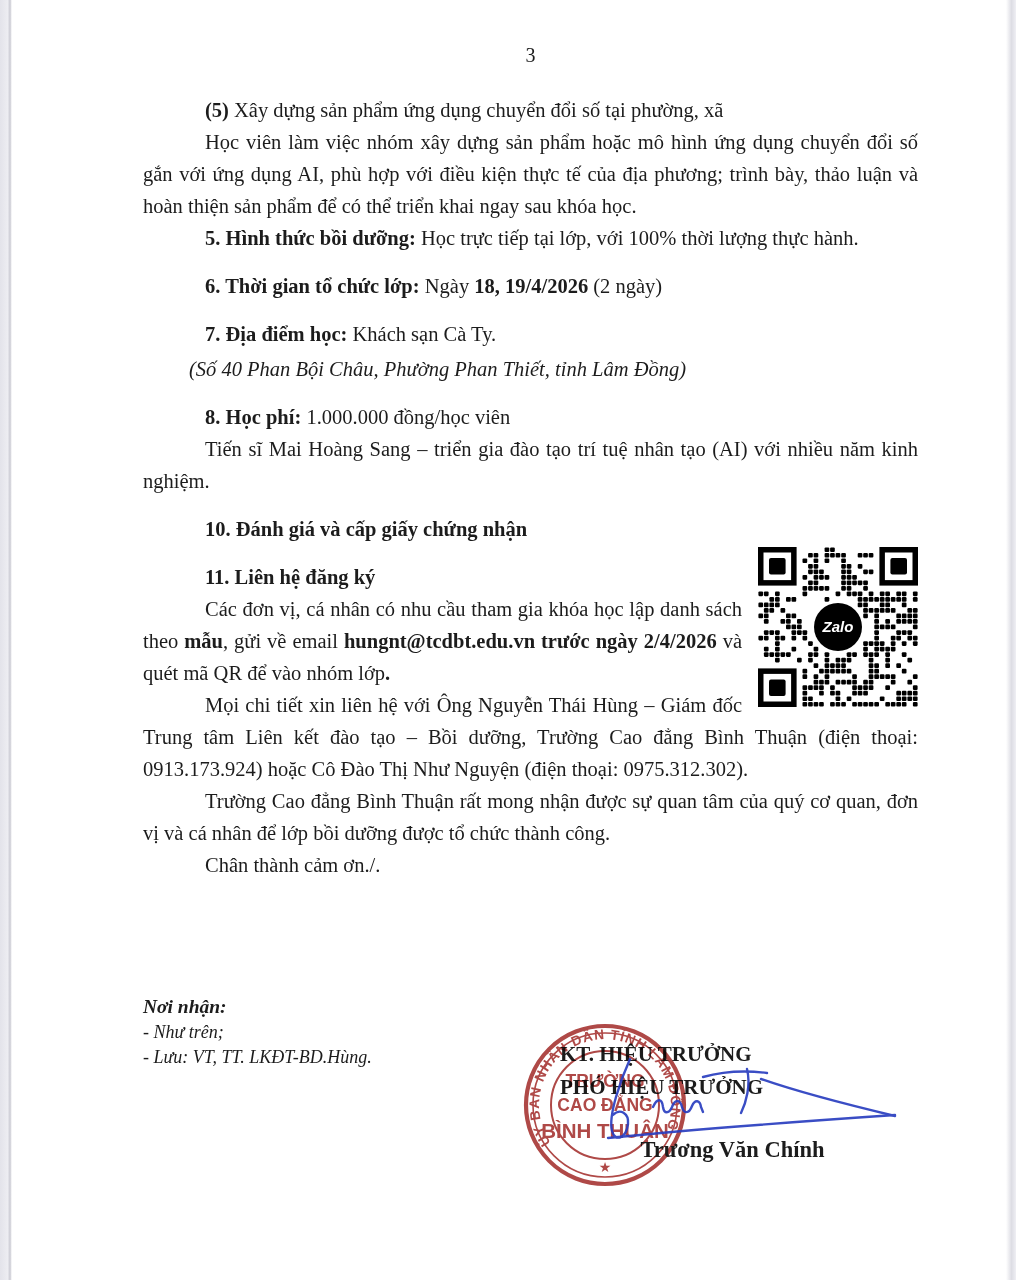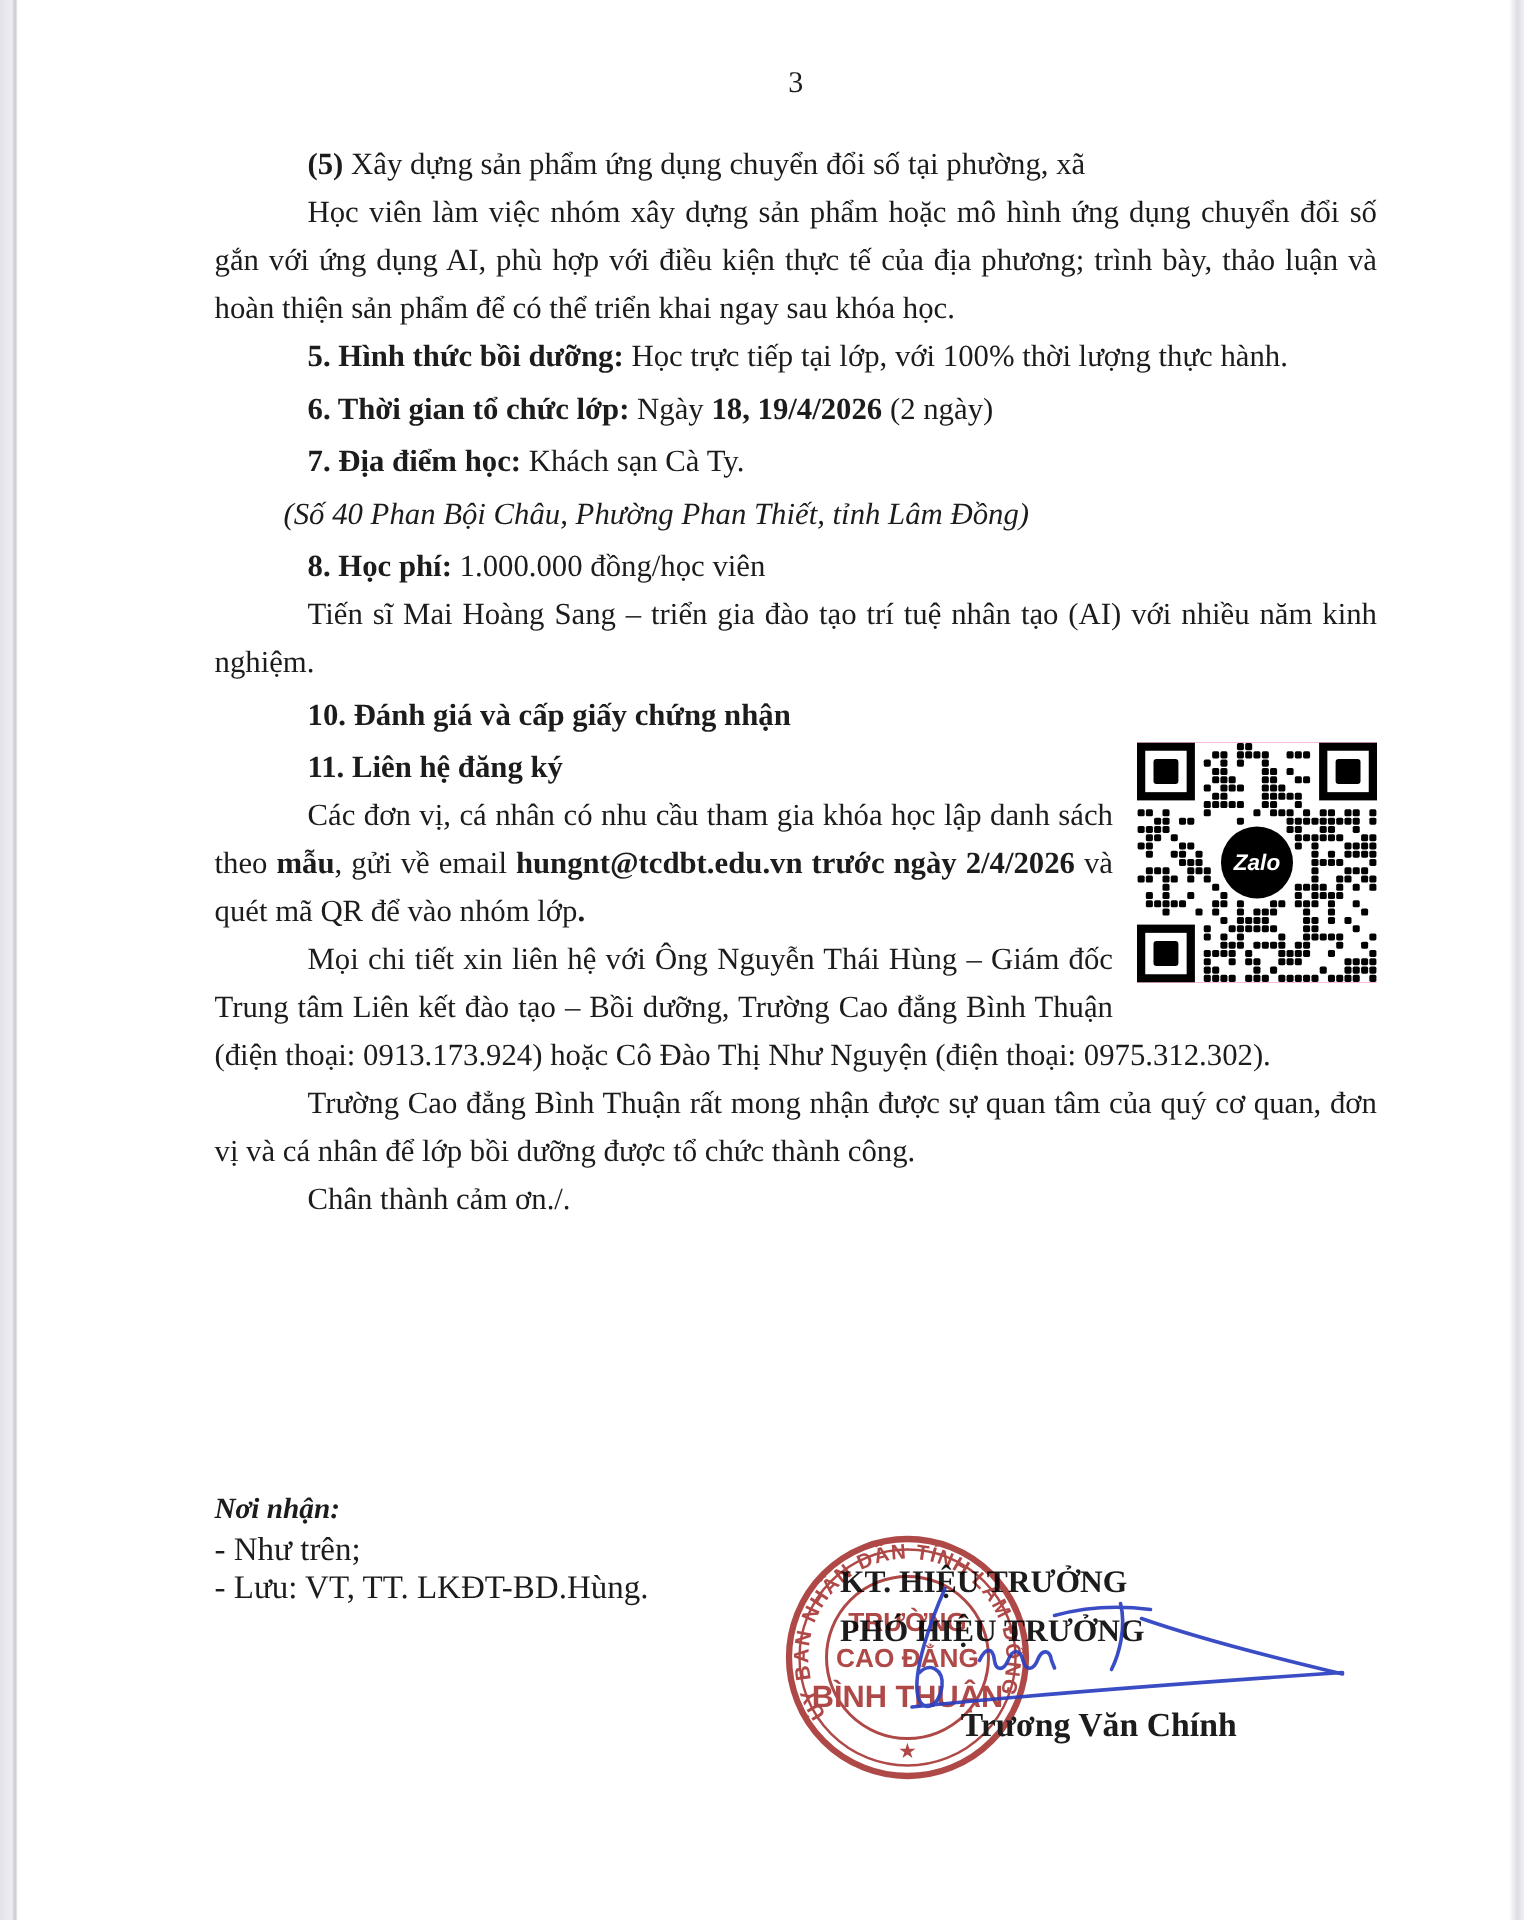--- a/index.html
+++ b/index.html
@@ -20,31 +20,31 @@
     background:linear-gradient(90deg,#ffffff 0%,#dddde4 55%,#efeff4 100%);
   }
   .content {
     position:absolute; left:143px; top:0; width:775px;
     font-size:20.5px; line-height:32px; text-align:justify;
   }
   .page-num { text-align:center; padding-top:42px; font-size:20px; line-height:26px; }
   .h-item { margin-top:26px; }
   .indent { text-indent:62px; }
   b, .b { font-weight:bold; }
-  .sp3 { margin-top:3px; }
+  .sp3 { margin-top:16px; }
   .note-line { text-indent:46px; font-style:italic; margin-top:3px; }
   .qr-wrap {
     float:right; width:160px; height:160px;
     margin:2px 0 10px 16px; position:relative; background:#ec4899;
   }
   .qr-wrap svg { display:block; }
   .footer { position:absolute; left:0; top:0; width:1016px; height:1160px; pointer-events:none; }
   .noi-nhan { position:absolute; left:143px; top:993px; width:330px; text-align:left; }
   .noi-nhan .t { font-weight:bold; font-style:italic; font-size:19.5px; line-height:27px; }
-  .noi-nhan .l { font-size:22px; line-height:25px; }
+  .noi-nhan .l { font-size:18px; line-height:25px;font-style:italic; }
   .sign-head { position:absolute; left:560px; top:994px; width:345px; text-align:left;
     font-weight:bold; font-size:21px; line-height:33px;margin-top:44px; }
   .signer-name { position:absolute; left:560px; top:1137px; width:345px; text-align:center;
     font-weight:bold; font-size:22.5px; }
   .seal { position:absolute; left:520px; top:1020px; width:170px; height:170px;
     opacity:.92; mix-blend-mode:multiply; }
   .sign-svg { position:absolute; left:595px; top:1045px; }
   .seal-sans { font-family:"Liberation Sans","DejaVu Sans",sans-serif; }
 </style>
 </head>

